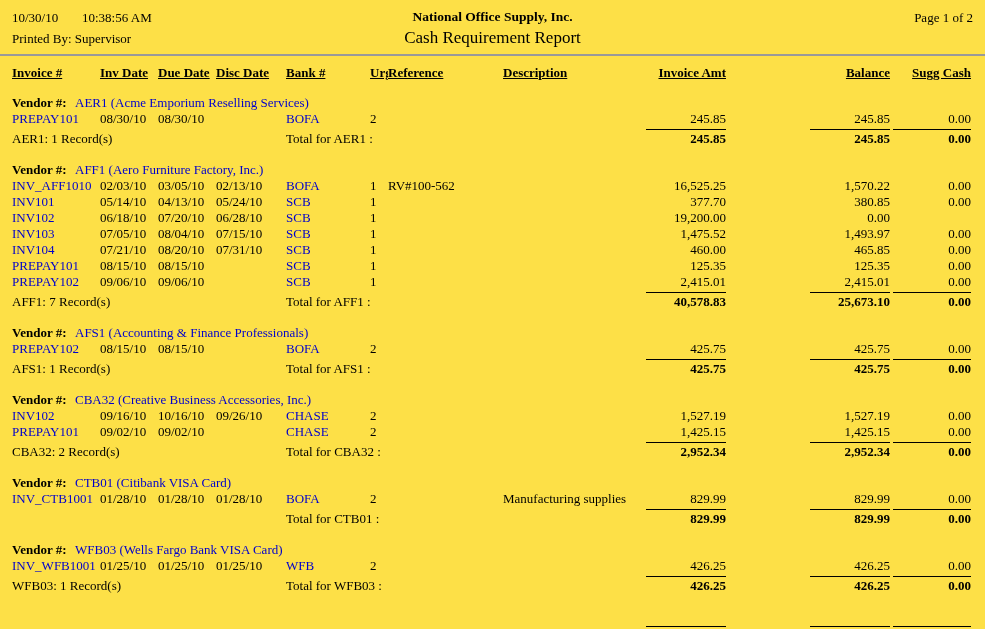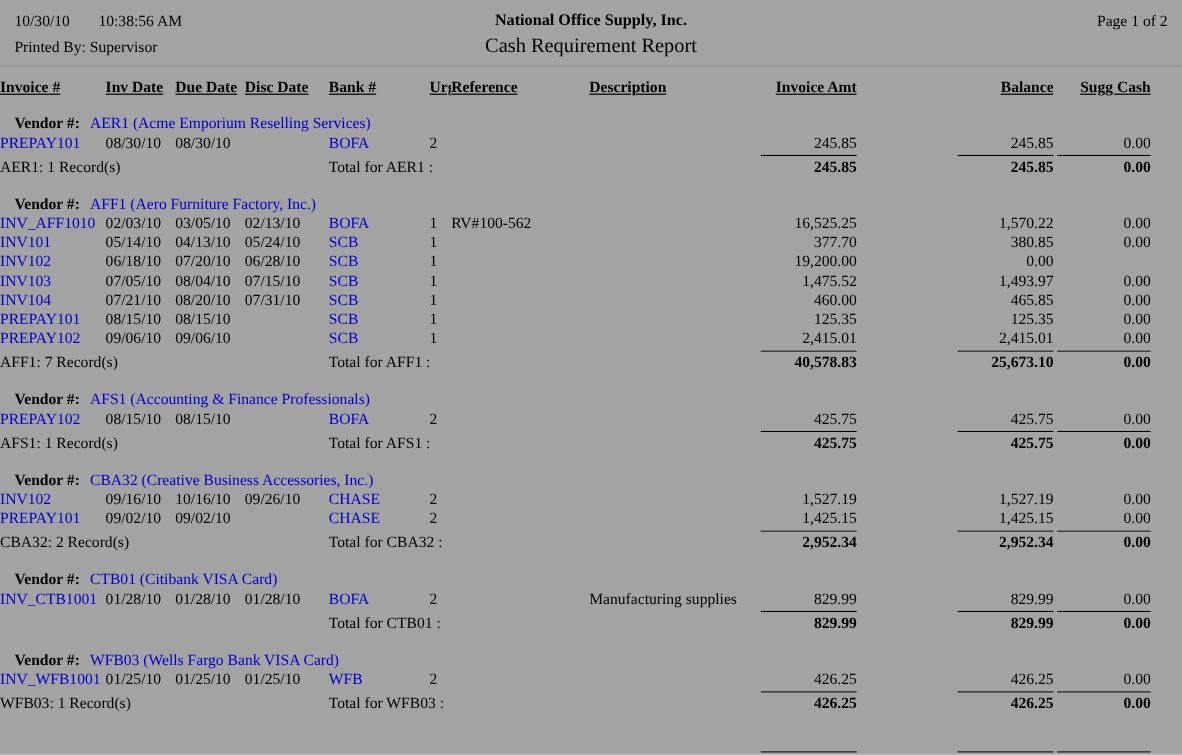--- a/index.html
+++ b/index.html
@@ -1,35 +1,35 @@
 <!DOCTYPE html>
 <html><head>
 <meta charset="utf-8">
 <style>
   html,body { margin:0; padding:0; background:#e8e8e8; }
   .page {
-    position:relative; width:985px; height:629px; background:#a3a3a3;
+    position:relative; width:985px; height:629px; background:#fde047;
     font-family:"Liberation Serif","DejaVu Serif",serif; color:#000;
     font-size:13px; overflow:hidden;
   }
   
   .hdr { position:relative; height:54px; }
   .hdr-left { position:absolute; left:12px; top:10px; }
   .hdr-date { display:inline-block; width:70px; }
   .hdr-printedby { margin-top:5px; }
   .hdr-center { position:absolute; left:0; right:0; top:9px; text-align:center; }
   .company { font-weight:bold; font-size:13.5px; }
   .title { font-weight:normal; font-size:17px; margin-top:3px; }
   .hdr-right { position:absolute; right:12px; top:10px; }
   .rule { border-top:2px solid #999; height:0; }
   
   .grid {
     display:grid;
     grid-template-columns:88px 58px 58px 70px 84px 18px 115px 130px 93px 164px 81px;
-    padding-right:14px; align-items:baseline;
+    padding-left:12px; padding-right:14px; align-items:baseline;
   }
   .grid > div { white-space:nowrap; overflow:hidden; }
   .colhead { margin-top:9px; font-weight:bold; height:17px; line-height:16px; }
   .colhead > div { text-decoration:underline; }
   .r { text-align:right; }
   .irow { height:16px; line-height:16px; }
   .blue { color:#0000CC; }
   
   .vrow { padding-left:12px; margin-top:13px; height:16px; line-height:16px; }
   .vlabel { font-weight:bold; display:inline-block; width:63px; }

